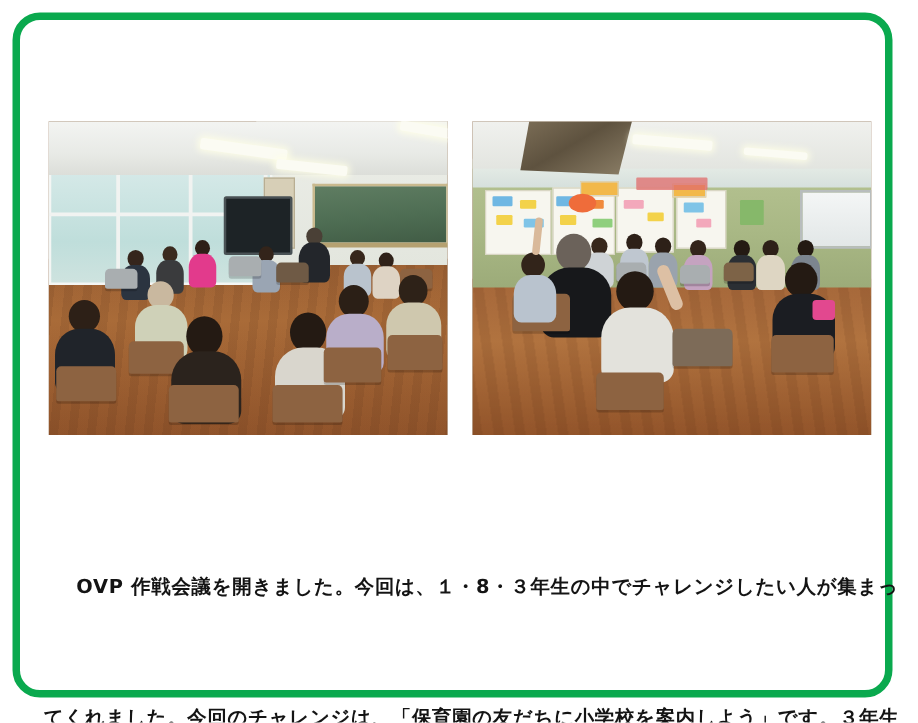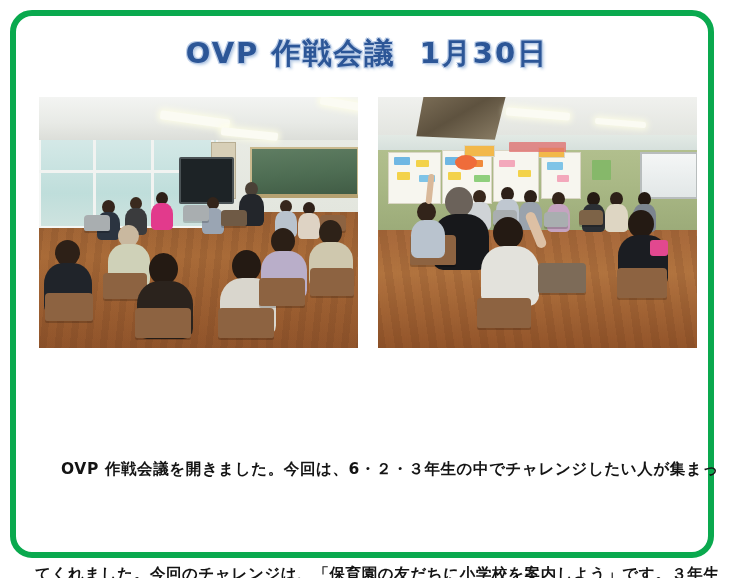--- a/index.html
+++ b/index.html
@@ -167,23 +167,20 @@
   .bodytext .ln{display:block;white-space:pre;}
   .ln.indent{text-indent:26px;}
 </style>
 </head>
 <body>
 
 <div class="page">
 
   <div class="frame"></div>
 
-  <div class="title-wrap">
-    <span class="title">OVP 作戦会議  1月30日</span>
-  </div>
 
   <div class="photos">
 
     <div class="photo" id="photo1">
       <div class="p1-floor"></div>
       <div class="p1-wallR"></div>
       <div class="p1-windows"></div>
       <div class="p1-mull" style="left:0;top:6%;width:100%;height:2px;"></div>
       <div class="p1-mull" style="left:0;top:29%;width:56%;height:3px;"></div>
       <div class="p1-mull" style="left:17%;top:6%;width:3px;height:46%;"></div>
@@ -358,19 +355,19 @@
       <div class="person" style="left:76%;top:45%;">
         <div class="head" style="left:8px;top:0;width:26px;height:28px;background:#241a13;"></div>
         <div class="body" style="left:-2px;top:25px;width:50px;height:52px;background:#1b1d22;"></div>
         <div style="position:absolute;left:30px;top:30px;width:18px;height:16px;background:#e2488f;border-radius:3px;"></div>
       </div>
       <div class="chair" style="left:75%;top:68%;width:50px;height:30px;"></div>
     </div>
   </div>
 
   <div class="bodytext">
-    <span class="ln indent">OVP 作戦会議を開きました。今回は、6・２・３年生の中でチャレンジしたい人が集まっ</span>
+    <span class="ln indent">OVP 作戦会議を開きました。今回は、１・8・３年生の中でチャレンジしたい人が集まっ</span>
     <span class="ln">てくれました。今回のチャレンジは、「保育園の友だちに小学校を案内しよう」です。３年生</span>
     
     
   </div>
 
 </div>
 
 </body></html>

